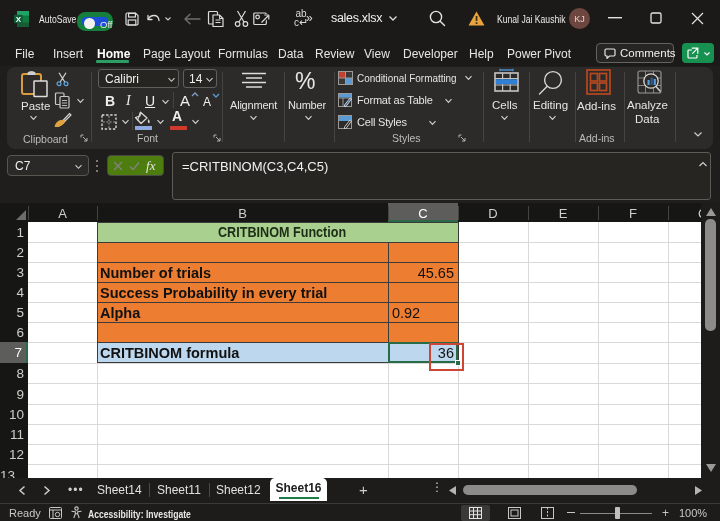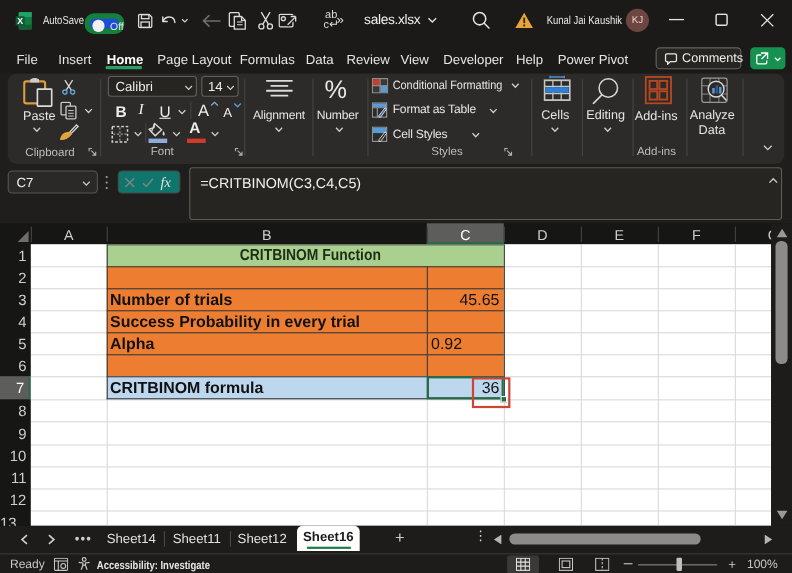--- a/index.html
+++ b/index.html
@@ -335,21 +335,21 @@
     <div class="abs" style="left:7px;top:5px;width:82px;height:21px;background:#2a2927;border:1px solid #57564f;border-radius:4px;box-sizing:border-box;">
       <div class="txt" style="left:7px;top:3px;font-size:12px;color:#f0efed;">C7</div>
       <svg class="abs" style="left:66px;top:8px;" width="9" height="6" viewBox="0 0 9 6" fill="none" stroke="#cfcecb" stroke-width="1.1">
           <path d="M1.5 1.2 L4.5 4.3 L7.5 1.2"></path>
         </svg>
     </div>
     <div class="abs" style="left:96px;top:10px;width:2px;height:2px;border-radius:50%;background:#9a9996;"></div>
     <div class="abs" style="left:96px;top:15px;width:2px;height:2px;border-radius:50%;background:#9a9996;"></div>
     <div class="abs" style="left:96px;top:20px;width:2px;height:2px;border-radius:50%;background:#9a9996;"></div>
 
-    <div class="abs" style="left:107px;top:5px;width:57px;height:21px;background:#0f766e;border:1px solid #4a4946;border-radius:4px;box-sizing:border-box;">
+    <div class="abs" style="left:107px;top:5px;width:57px;height:21px;background:#4d7c0f;border:1px solid #4a4946;border-radius:4px;box-sizing:border-box;">
       <svg class="abs" style="left:5px;top:5px;" width="10" height="10" viewBox="0 0 10 10" stroke="#84837f" stroke-width="1.3">
           <path d="M1 1 L9 9 M9 1 L1 9"></path>
         </svg>
       <svg class="abs" style="left:21px;top:5px;" width="11" height="10" viewBox="0 0 11 10" fill="none" stroke="#84837f" stroke-width="1.3">
           <path d="M1 5.5 L4 8.5 L10 1.5"></path>
         </svg>
       <div class="txt" style="left:38px;top:2px;font-size:13px;font-style:italic;font-family:'Liberation Serif',serif;color:#e6e5e3;"><i>f</i>x</div>
     </div>
 
     <div class="abs" style="left:172px;top:2px;width:539px;height:48px;background:#262522;border:1px solid #5c5b58;border-radius:3px;box-sizing:border-box;">

